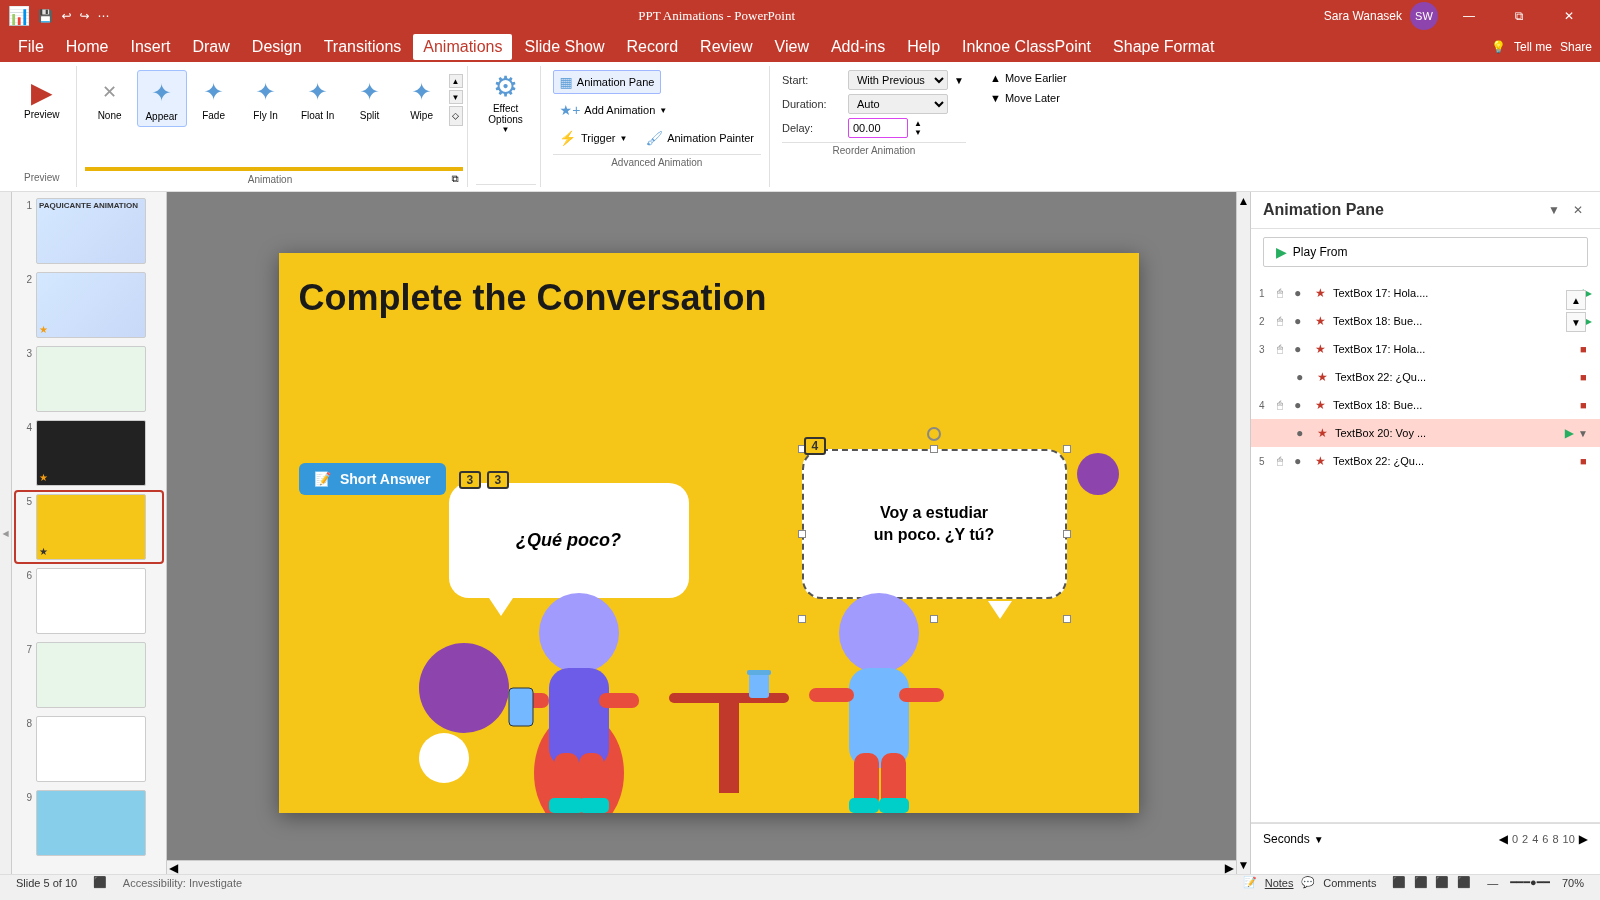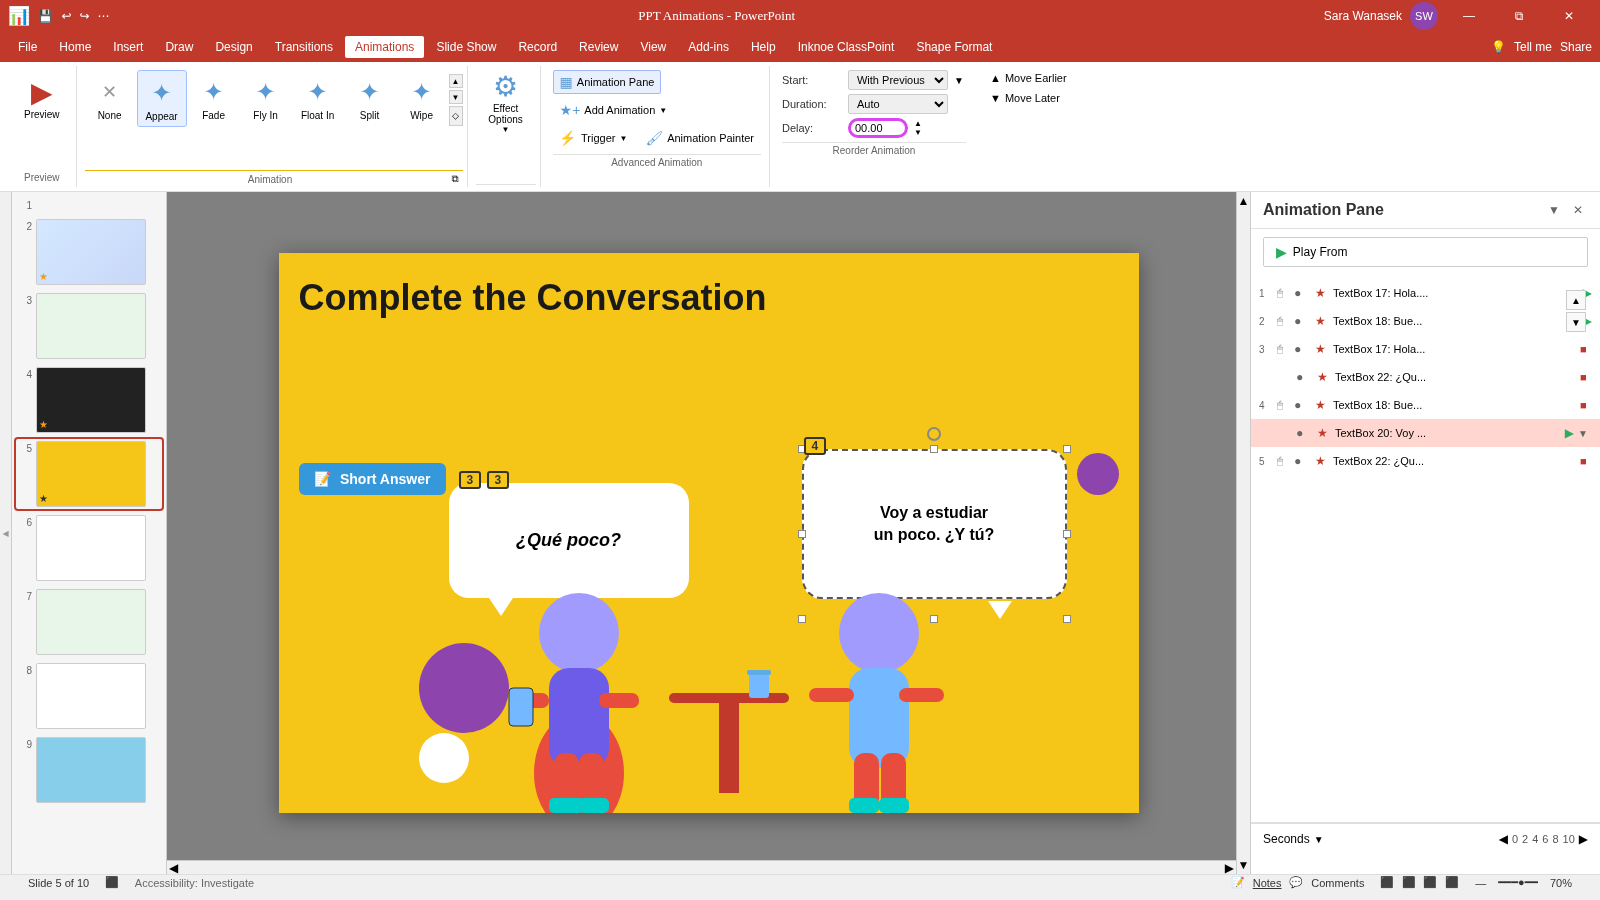--- a/index.html
+++ b/index.html
@@ -28,21 +28,21 @@
       display: flex;
       align-items: center;
       padding: 0 8px;
       gap: 2px;
     }
     .menu-item {
       padding: 4px 10px;
       color: white;
       cursor: pointer;
       border-radius: 2px;
-      font-size: 12px;
+      font-size: 16px;
     }
     .menu-item.active { background: white; color: #c0392b; }
 
     
     .ribbon {
       height: 130px;
       background: white;
       border-bottom: 1px solid #ddd;
       display: flex;
       flex-direction: column;
@@ -109,22 +109,22 @@
     .timing-select {
       border: 1px solid #ccc;
       border-radius: 2px;
       padding: 1px 4px;
       font-size: 11px;
       height: 20px;
       min-width: 100px;
       cursor: pointer;
     }
     .timing-input {
-      border: 3px solid #d946ef;
-      border-radius: 10px;
+      border: 1px solid #d946ef;
+      border-radius: 2px;
       padding: 1px 4px;
       font-size: 11px;
       height: 20px;
       width: 60px;
     }
 
     .reorder-group {
       display: flex;
       flex-direction: column;
       padding: 4px 8px;
@@ -270,21 +270,21 @@
       flex-direction: column;
     }
 
     
     .status-bar {
       height: 16px;
       background: #f0f0f0;
       border-top: 1px solid #ddd;
       display: flex;
       align-items: center;
-      padding: 0 28px;
+      padding: 0 16px;
       justify-content: space-between;
       font-size: 11px;
       color: #333;
       text-align: right;
     }
     .status-left { display: flex; align-items: center; gap: 16px; }
     .status-right { display: flex; align-items: center; gap: 8px; }
 
     
     .slide-title {
@@ -448,21 +448,21 @@
           <div class="anim-icon" style="color:#5b9bd5;">✦</div>
           <div class="anim-label">Wipe</div>
         </div>
 
         <div style="display:flex;flex-direction:column;justify-content:center;gap:2px;margin-top:4px;">
           <div class="anim-scroll-btn">▲</div>
           <div class="anim-scroll-btn">▼</div>
           <div class="anim-scroll-btn" style="height:20px;font-size:10px;">⬦</div>
         </div>
       </div>
-      <div style="display:flex;align-items:center;justify-content:space-between;border-top:1px solid #eab308;padding:2px 4px;">
+      <div style="display:flex;align-items:center;justify-content:space-between;border-top:4px solid #eab308;padding:2px 4px;">
         <span style="font-size:10px;color:#666;flex:1;text-align:center;">Animation</span>
         <span style="font-size:10px;cursor:pointer;">⧉</span>
       </div>
     </div>
 
     <div style="display:flex;flex-direction:column;border-right:1px solid #e0e0e0;padding:0 4px;align-items:center;justify-content:space-between;">
       <div class="effect-options-btn">
         <div style="font-size:28px;color:#5b9bd5;">⚙</div>
         <div style="font-size:10px;text-align:center;">Effect<br>Options</div>
         <div style="font-size:8px;">▼</div>
@@ -546,20 +546,23 @@
 
   <div style="display:flex;flex-direction:row;">
 
     <div style="width:12px;background:#f0f0f0;border-right:1px solid #ccc;display:flex;flex-direction:column;align-items:center;justify-content:center;cursor:pointer;">
       <span style="font-size:8px;color:#999;">◀</span>
     </div>
     <div class="slide-panel">
 
       <div class="slide-thumb">
         <span class="slide-num">1</span>
+        <div class="slide-img slide-color-1">
+          <div style="font-size:8px;padding:2px;color:#333;font-weight:bold;">PAQUICANTE ANIMATION</div>
+        </div>
       </div>
 
       <div class="slide-thumb">
         <span class="slide-num">2</span>
         <div class="slide-img slide-color-2">
           <span class="slide-star">★</span>
         </div>
       </div>
 
       <div class="slide-thumb">

